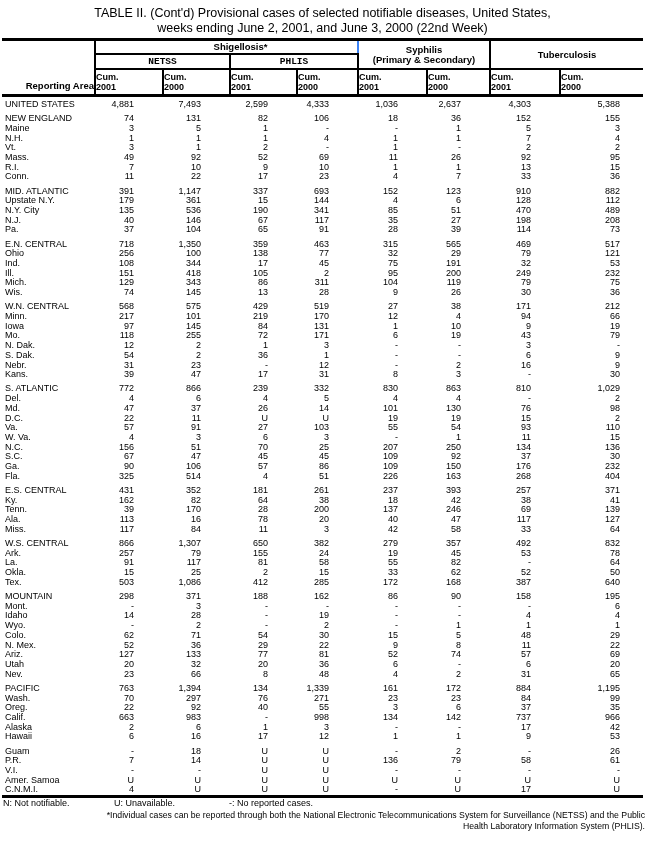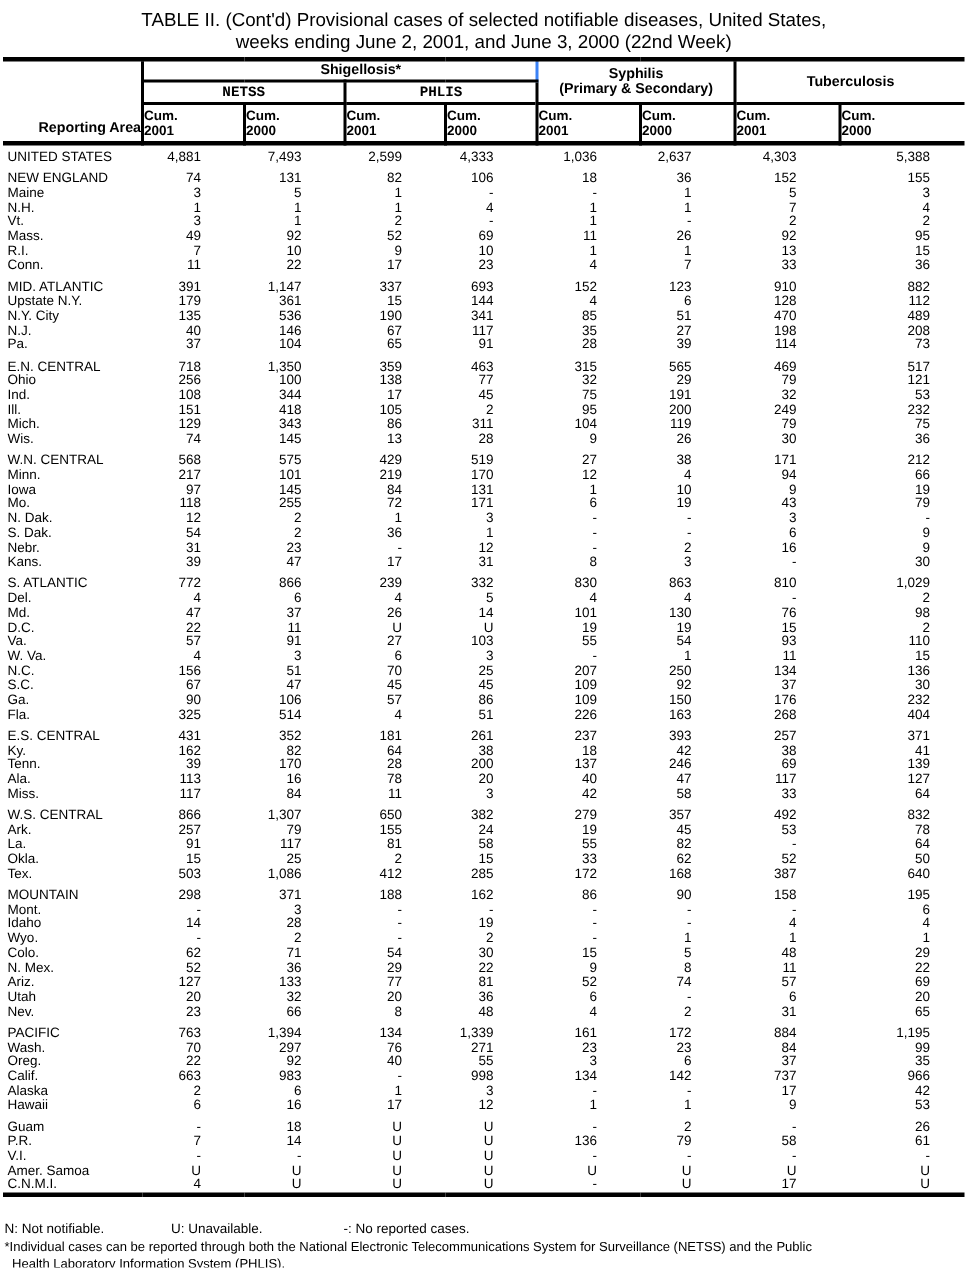--- a/index.html
+++ b/index.html
@@ -25,25 +25,25 @@
   th.sub.netss, th.sub.phlis { border-right:2px solid #000;font-family:Liberation Mono, monospace; }
   th.cum { text-align:left; vertical-align:middle; font-size:9px; line-height:10px;
            padding:2px 0 2px 0; border-right:2px solid #000; }
   th.cum.last { border-right:none; }
   tbody td { line-height:9.7px; vertical-align:bottom; white-space:nowrap; }
   td.area { text-align:left; padding-left:3px; }
   td.val  { text-align:right; padding-right:29px; }
   tbody tr td:nth-child(9) { padding-right:23px; }
   tr.gap td { padding-top:4.5px; }
   tr.total td { padding-top:3px; }
-  .fn1 { font-size:9px; line-height:11px; padding:16px 0 0 3px; }
+  .fn1 { font-size:9px; line-height:11px; padding:0 0 0 3px; }
   .fn1 span { display:inline-block; }
   .fn1 .s1 { width:111px; }
   .fn1 .s2 { width:115px; }
-  .fn2 { font-size:8.7px; line-height:10.5px; padding:1px 0 0 3px; }
+  .fn2 { font-size:8.7px; line-height:10.5px; padding:1px 0 0 3px;text-align:right; }
   .fn2 .l2 { padding-left:5px; }
 </style>
 </head>
 <body>
 
 <div>
   <div class="title">TABLE II. (Cont'd) Provisional cases of selected notifiable diseases, United States,</div>
   <div class="title" style="padding-top:0;">weeks ending June 2, 2001, and June 3, 2000 (22nd Week)</div>
 </div>
 

